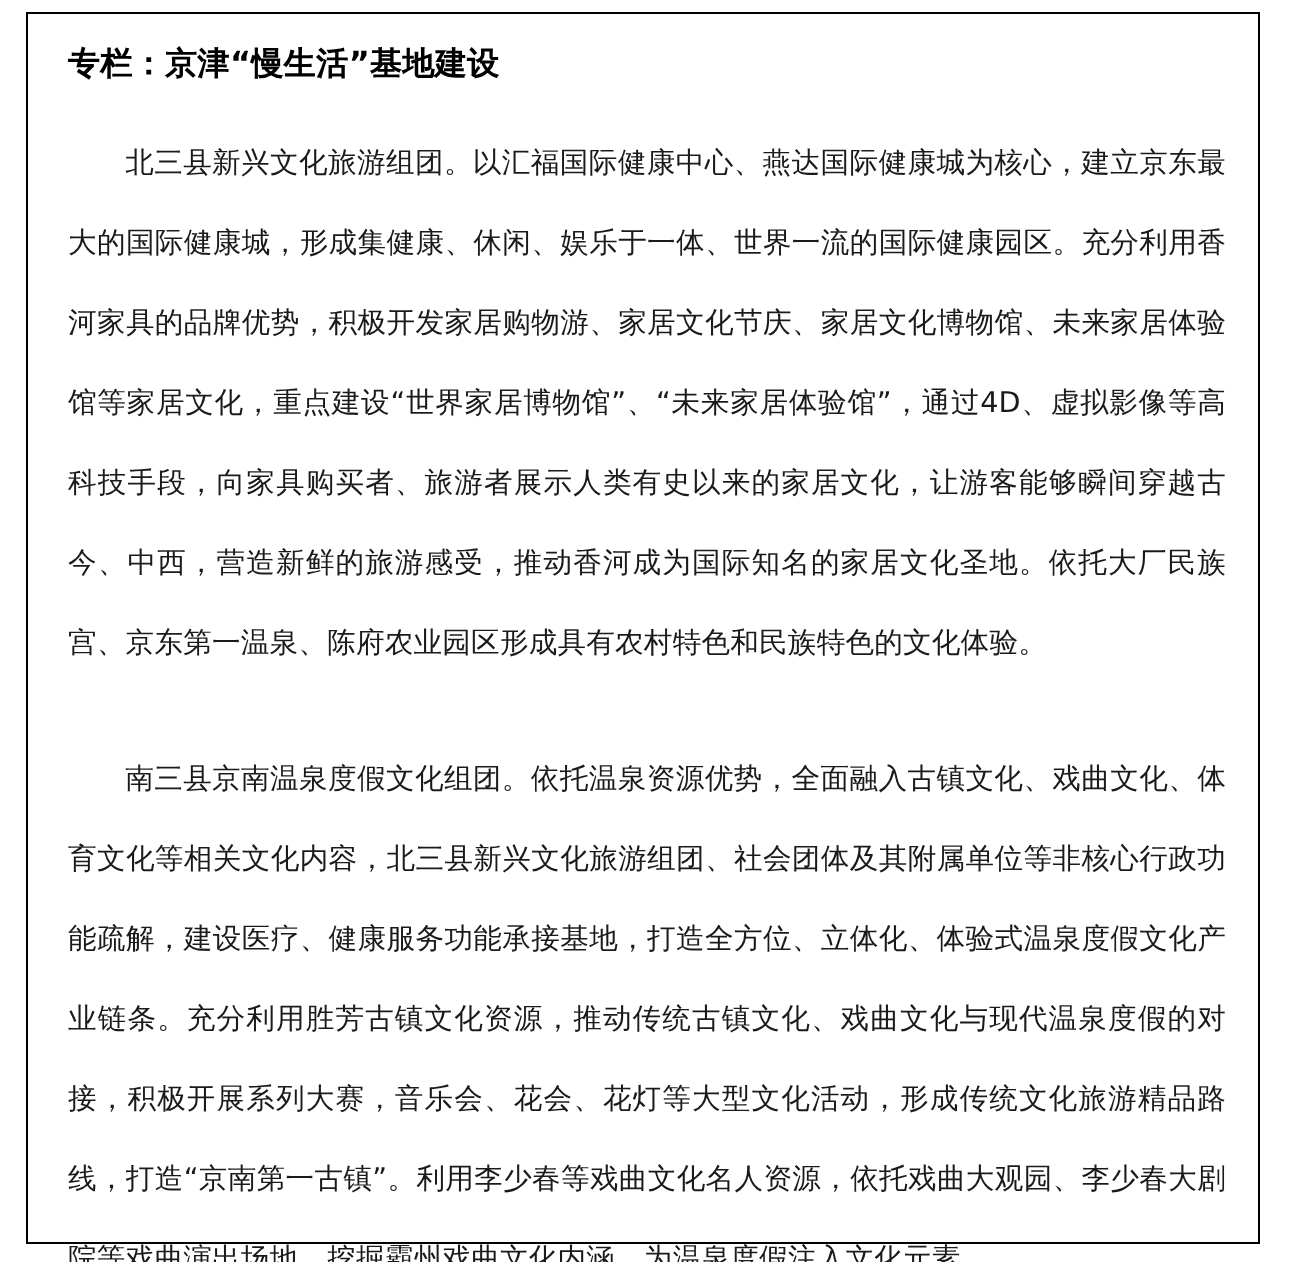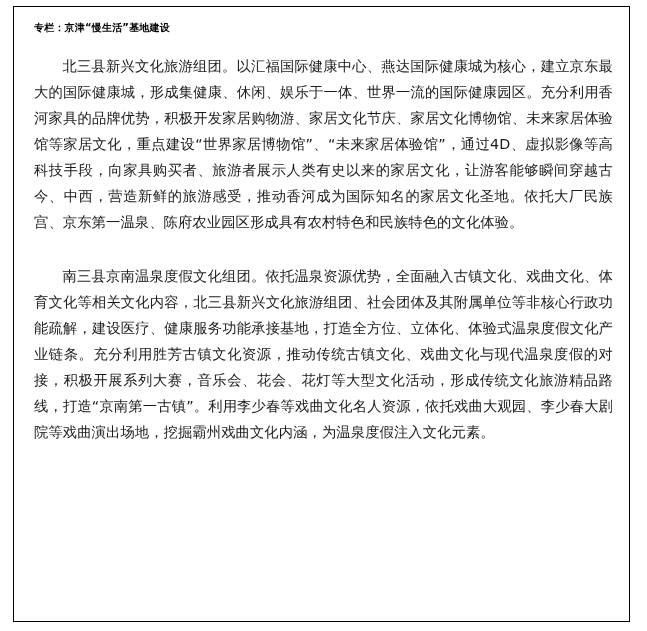--- a/index.html
+++ b/index.html
@@ -22,32 +22,32 @@
     border: 1px solid #000000;
     box-sizing: border-box;
     background: #ffffff;
   }
   #doc-inner {
     padding: 13px 16px 10px 20px;
     box-sizing: border-box;
     height: 100%;
   }
   .doc-title {
-    font-size: 10px;
+    font-size: 16px;
     font-weight: bold;
     color: #000000;
     letter-spacing: 0.2px;
     line-height: 1.5;
     margin: 0 0 18px 0;
     white-space: nowrap;
   }
   .doc-para {
     font-size: 14.3px;
     color: #1a1a1a;
-    line-height: 26px;
+    line-height: 40px;
     margin: 0 0 8px 0;
     text-align: justify;
     text-justify: inter-ideograph;
     text-indent: 2em;
     letter-spacing: 0.1px;
   }
   .doc-para:last-child {
     margin-bottom: 0;
   }
   .para-gap {

